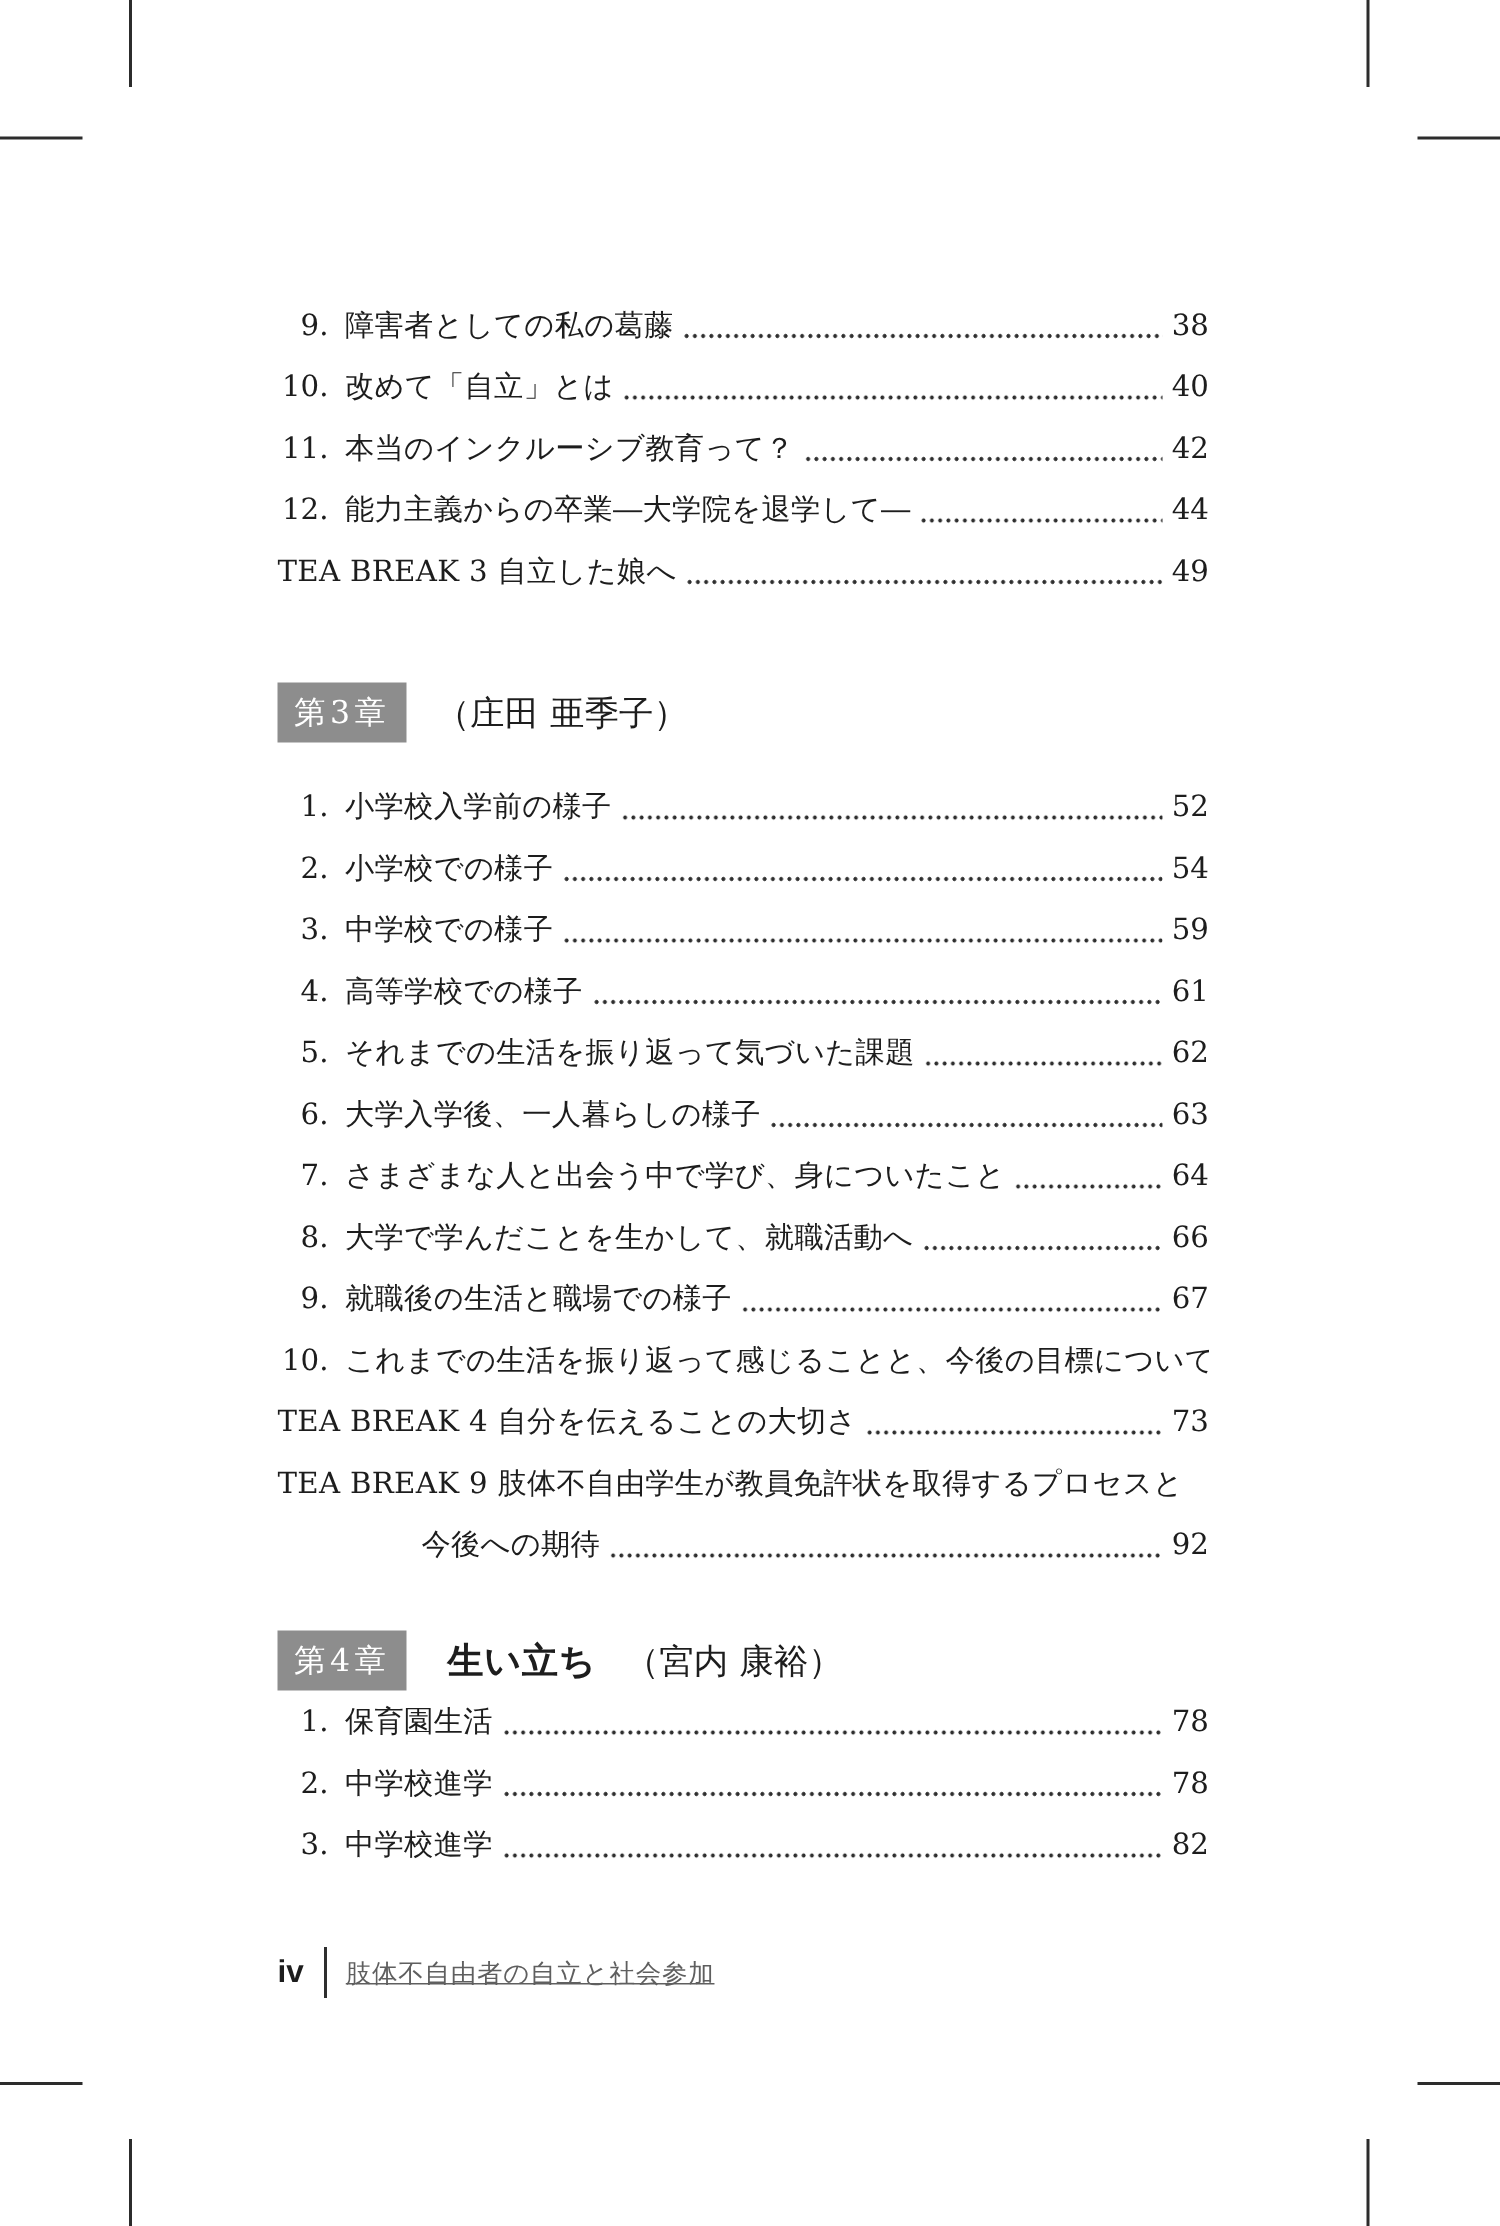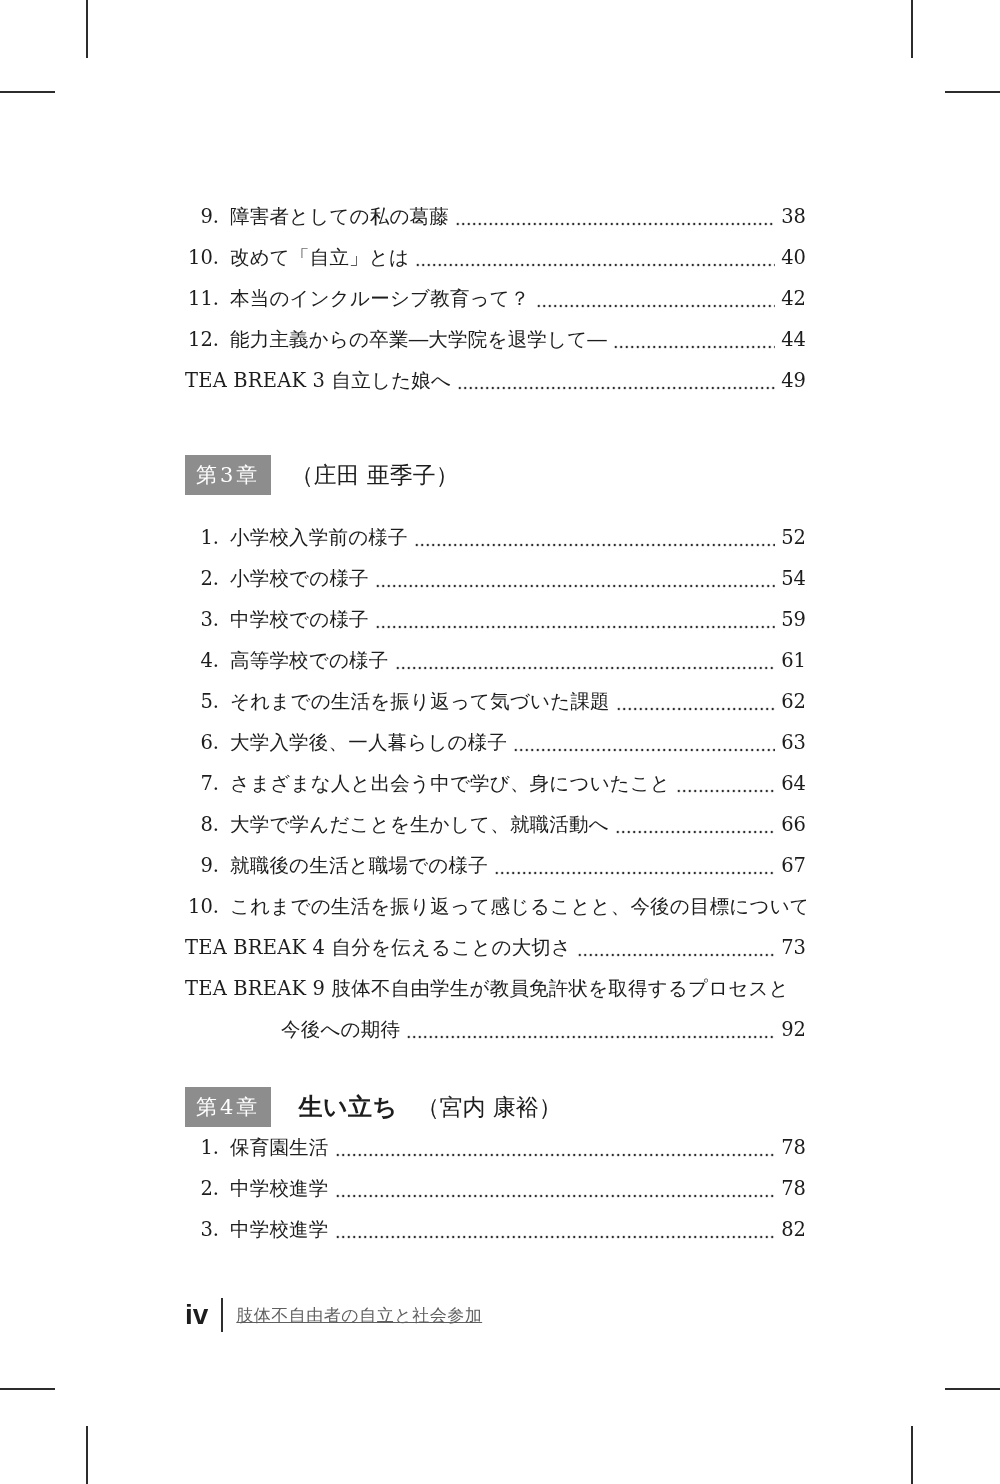--- a/index.html
+++ b/index.html
@@ -102,21 +102,21 @@
 
   
   .footer {
     position: absolute;
     left: 185px; top: 1298px;
     display: flex;
     align-items: center;
     font-family: "Liberation Sans", "DejaVu Sans", sans-serif;
   }
   .folio {
-    font-size: 28px;
+    font-size: 21px;
     font-weight: bold;
     color: #1d1d1d;
   }
   .footer-divider {
     width: 2px; height: 34px;
     background: #2e2e2e;
     margin: 0 13px;
   }
   .footer-title {
     font-size: 17px;

